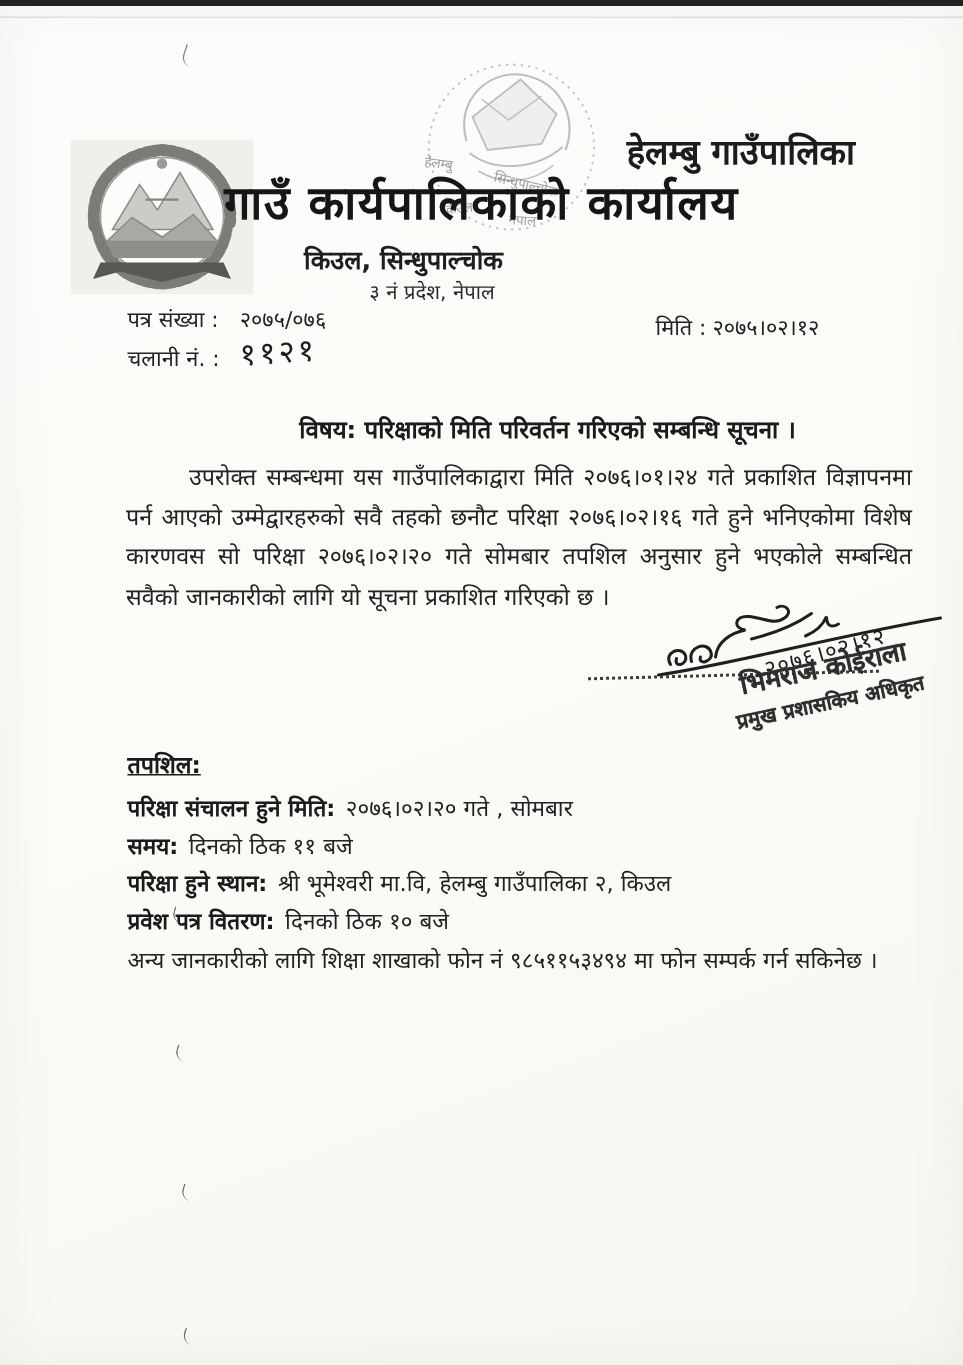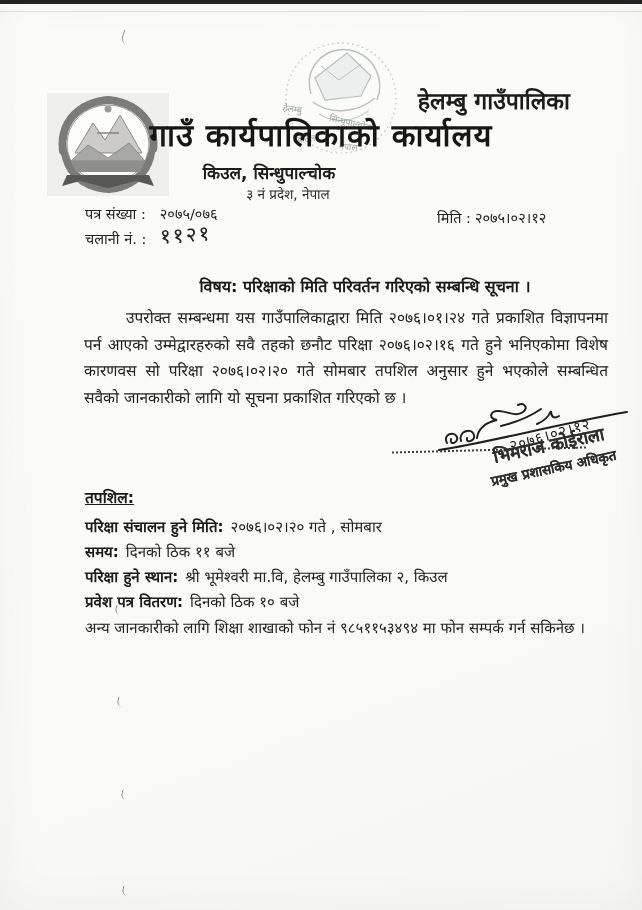--- a/index.html
+++ b/index.html
@@ -66,21 +66,21 @@
   .sig-stamp{
     position:absolute;left:436px;top:456px;width:225px;
     transform:rotate(-12deg);transform-origin:left top;
     text-align:center;color:#2e2e2e;
   }
   .sig-name{font-size:17.5px;font-weight:bold;white-space:nowrap;text-shadow:0 0 0.6px #444;}
   .sig-title{font-size:13.5px;font-weight:bold;margin-top:3px;white-space:nowrap;text-shadow:0 0 0.6px #444;}
 
   
   .details{position:absolute;left:85px;top:486px;width:532px;font-size:15px;color:#222;}
-  .d-head{display:inline-block;font-size:15.5px;font-weight:bold;text-decoration:underline;margin-bottom:7px;color:#1b1b1b;}
+  .d-head{display:inline-block;font-size:15.5px;font-weight:bold;text-decoration:underline;margin-bottom:7px;color:#1b1b1b;margin-top:12px;}
   .d-row{line-height:25px;}
   .d-label{font-weight:bold;margin-right:7px;color:#1b1b1b;}
   .d-note{line-height:25px;margin-top:1px;}
 
   
   .speck{position:absolute;width:6px;height:10px;border-left:1.6px solid #4a4a4a;border-radius:0 0 0 8px;transform:rotate(18deg);opacity:0.8;}
   .speck-pen{left:122px;top:30px;height:14px;opacity:0.7;}
   .speck-a{left:115px;top:605px;}
   .speck-b{left:117px;top:697px;}
   .speck-c{left:121px;top:790px;}

